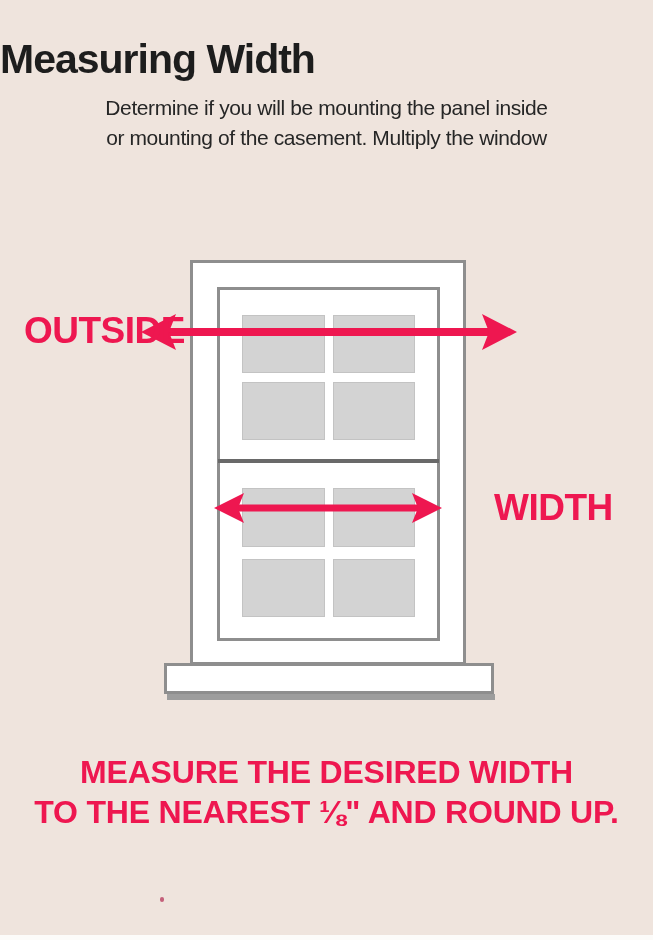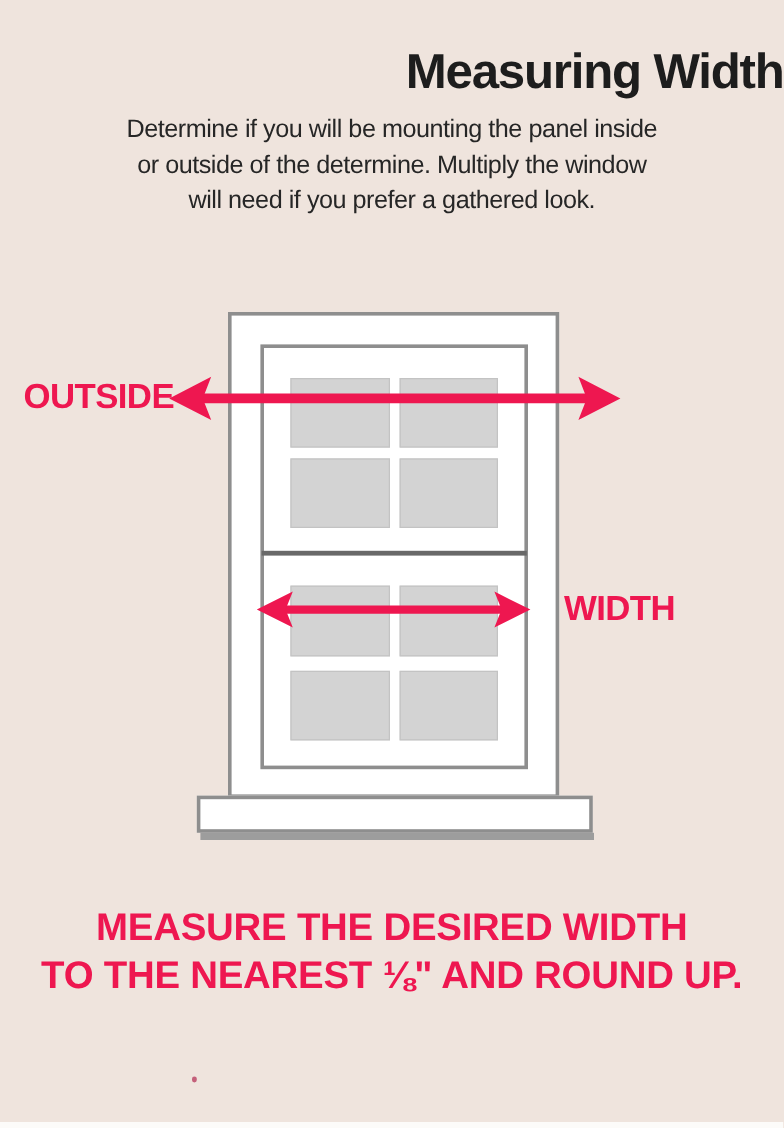--- a/index.html
+++ b/index.html
@@ -15,21 +15,21 @@
     --strip:#fcfbf9;
   }
   html,body{margin:0;padding:0;background:var(--bg);}
   .canvas{
     position:relative;width:653px;height:940px;margin:0 auto;
     background:var(--bg);overflow:hidden;
     font-family:"Liberation Sans","DejaVu Sans",sans-serif;
   }
   .title{
     position:absolute;left:0;top:36px;width:100%;margin:0;
-    text-align:right;font-size:41px;font-weight:700;
+    text-align:left;font-size:41px;font-weight:700;
     letter-spacing:-1px;color:var(--ink);
   }
   .intro{
     position:absolute;left:0;top:93px;width:100%;
     text-align:center;font-size:21px;line-height:29.5px;
     letter-spacing:-0.4px;color:var(--body-ink);
   }
   .intro .line{display:block;}
   
   .outer-frame{
@@ -54,21 +54,21 @@
   }
   .sill-shadow{
     position:absolute;left:167px;top:694px;width:328px;height:6px;
     background:var(--shadow);
   }
   .arrow{position:absolute;}
   .arrow line{stroke:var(--accent);}
   .arrow polygon{fill:var(--accent);}
   .dir-label{
     position:absolute;color:var(--accent);font-weight:700;
-    font-size:29px;letter-spacing:-0.5px;line-height:34px;
+    font-size:37px;letter-spacing:-0.5px;line-height:34px;padding-left:24px;
   }
   .label-outside{left:0;top:314px;width:145px;text-align:right;}
   .label-inside{left:470px;top:491px;}
   .footer-line{
     position:absolute;left:0;width:100%;text-align:center;
     color:var(--accent);font-weight:700;font-size:32px;
     letter-spacing:-0.2px;line-height:34px;
   }
   .footer-line-1{top:755px;}
   .footer-line-2{top:795px;}
@@ -83,22 +83,21 @@
 </style>
 </head>
 <body>
 
 <div class="canvas">
 
   <h1 class="title">Measuring Width</h1>
 
   <div class="intro">
     <span class="line">Determine if you will be mounting the panel inside</span>
-    <span class="line">or outside of the determine. Multiply the window</span>
-    <span class="line">will need if you prefer a gathered look.</span>
+    <span class="line">or mounting of the casement. Multiply the window</span>
   </div>
 
   <div class="outer-frame"></div>
   <div class="sash-frame"></div>
 
   <div class="pane" style="left:242px;top:315px;width:83px;height:58px;"></div>
   <div class="pane" style="left:333px;top:315px;width:82px;height:58px;"></div>
   <div class="pane" style="left:242px;top:382px;width:83px;height:58px;"></div>
   <div class="pane" style="left:333px;top:382px;width:82px;height:58px;"></div>
 

